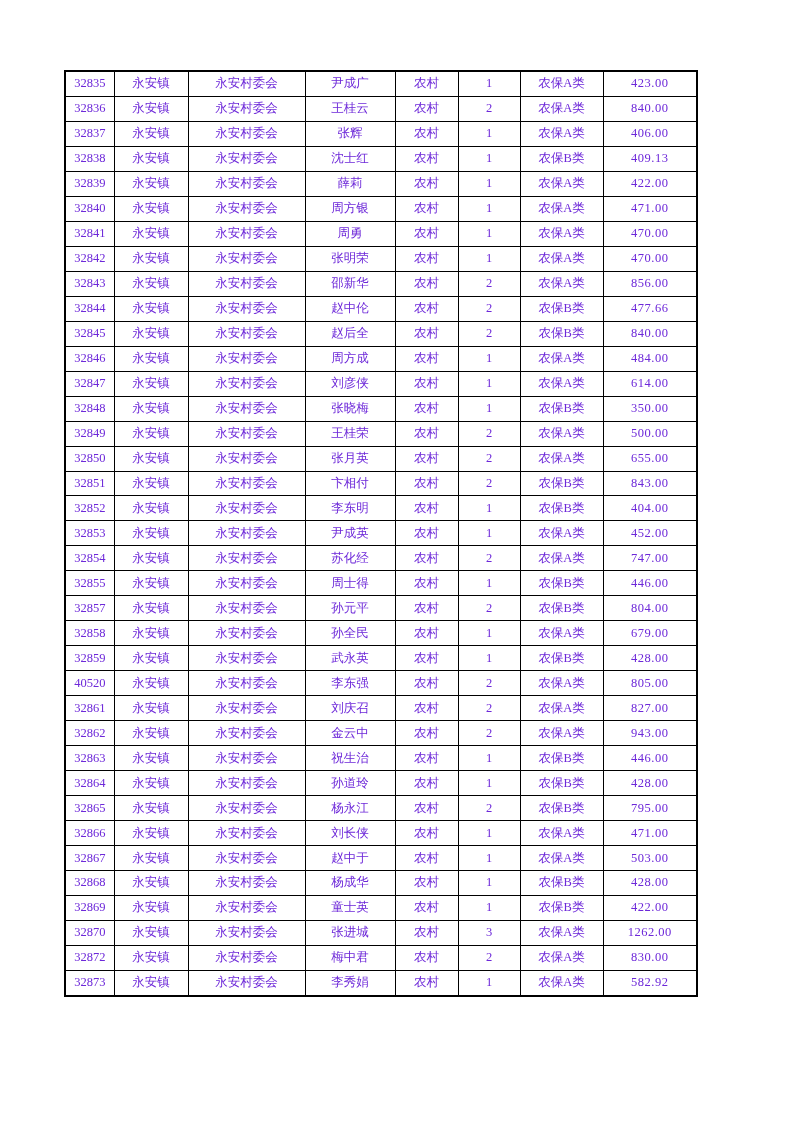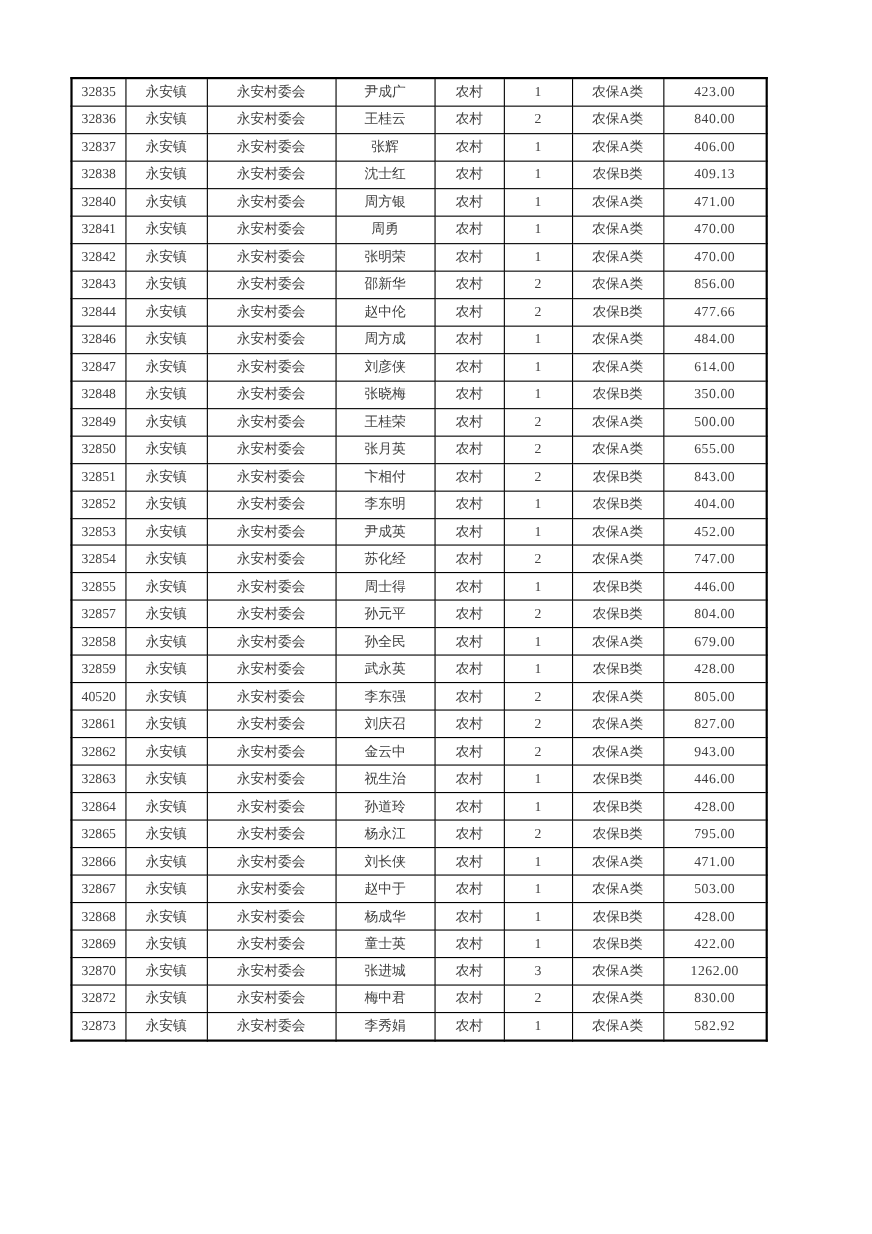--- a/index.html
+++ b/index.html
@@ -17,21 +17,21 @@
     position: absolute;
     left: 64px;
     top: 70px;
   }
   table.grid {
     border-collapse: collapse;
     table-layout: fixed;
     width: 632px;
     border: 2px solid #000000;
     font-size: 12.5px;
-    color: #404040;
+    color: #6d28d9;
   }
   table.grid td {
     border: 1px solid #000000;
     padding: 0 2px;
     height: 23.97px;
     text-align: center;
     vertical-align: middle;
     white-space: nowrap;
     overflow: hidden;
     font-weight: normal;
@@ -97,20 +97,30 @@
     <td>32838</td>
     <td>永安镇</td>
     <td>永安村委会</td>
     <td>沈士红</td>
     <td>农村</td>
     <td>1</td>
     <td>农保B类</td>
     <td class="amount">409.13</td>
   </tr>
         <tr>
+    <td>32839</td>
+    <td>永安镇</td>
+    <td>永安村委会</td>
+    <td>薛莉</td>
+    <td>农村</td>
+    <td>1</td>
+    <td>农保A类</td>
+    <td class="amount">422.00</td>
+  </tr>
+        <tr>
     <td>32840</td>
     <td>永安镇</td>
     <td>永安村委会</td>
     <td>周方银</td>
     <td>农村</td>
     <td>1</td>
     <td>农保A类</td>
     <td class="amount">471.00</td>
   </tr>
         <tr>
@@ -145,20 +155,30 @@
   </tr>
         <tr>
     <td>32844</td>
     <td>永安镇</td>
     <td>永安村委会</td>
     <td>赵中伦</td>
     <td>农村</td>
     <td>2</td>
     <td>农保B类</td>
     <td class="amount">477.66</td>
+  </tr>
+        <tr>
+    <td>32845</td>
+    <td>永安镇</td>
+    <td>永安村委会</td>
+    <td>赵后全</td>
+    <td>农村</td>
+    <td>2</td>
+    <td>农保B类</td>
+    <td class="amount">840.00</td>
   </tr>
         <tr>
     <td>32846</td>
     <td>永安镇</td>
     <td>永安村委会</td>
     <td>周方成</td>
     <td>农村</td>
     <td>1</td>
     <td>农保A类</td>
     <td class="amount">484.00</td>

